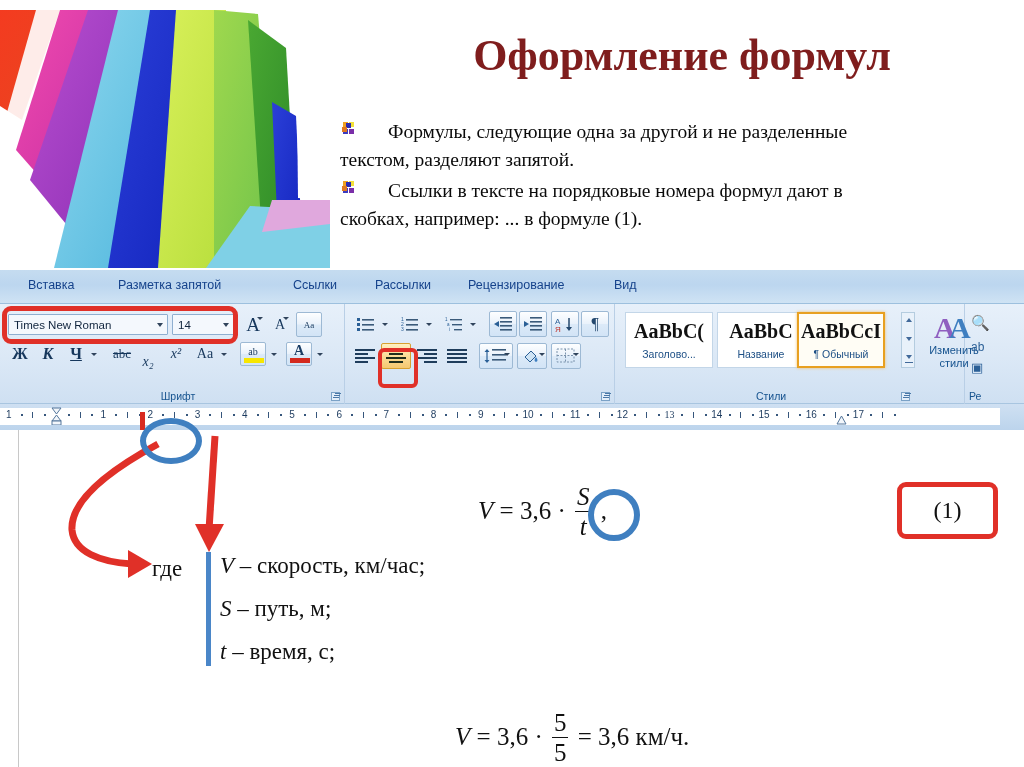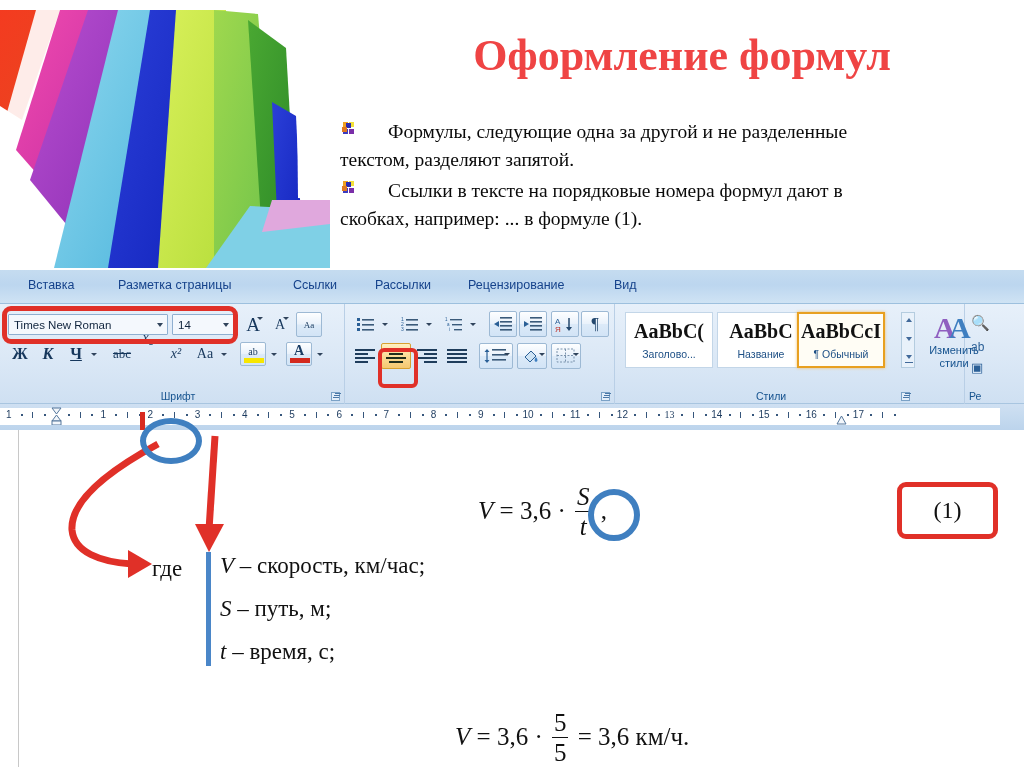--- a/index.html
+++ b/index.html
@@ -23,21 +23,21 @@
     overflow: hidden; background: #ffffff;
   }
 
   
   #slide-title {
     position: absolute; left: 340px; top: 30px; width: 684px;
     text-align: center;
     font-family: "Liberation Serif", serif;
     font-size: 44px;
     font-weight: bold;
-    color: #ef4444;
+    color: #7f1d1d;
     letter-spacing: 0px;
   }
 
   #bullets {
     position: absolute; left: 340px; top: 118px; width: 690px;
     font-family: "Liberation Serif", serif;
     font-size: 19.5px;
     color: #0a0a0a;
     line-height: 1.45;
   }
@@ -319,21 +319,21 @@
       <span class="bullet-text">Ссылки в тексте на порядковые номера формул дают в</span>
       <span class="bullet-text cont">скобках, например: ... в формуле (1).</span>
     </div>
   </div>
 </div>
 
 <div id="word">
 
   <div id="tabbar">
     <div class="tab" style="left:28px">Вставка</div>
-    <div class="tab" style="left:118px">Разметка страницы</div>
+    <div class="tab" style="left:118px">Разметка запятой</div>
     <div class="tab" style="left:293px">Ссылки</div>
     <div class="tab" style="left:375px">Рассылки</div>
     <div class="tab" style="left:468px">Рецензирование</div>
     <div class="tab" style="left:614px">Вид</div>
   </div>
 
   <div id="ribbon">
 
     <div class="group" style="left:0; width:345px;">
       <div class="combo" style="left:8px; top:10px; width:160px;">
@@ -369,21 +369,21 @@
         </div>
       <div class="rbtn flat" style="left:64px; top:38px; width:24px; height:24px; font-weight:bold; font-size:16px; text-decoration:underline;">
           <span>Ч</span>
         </div>
       <div class="rbtn flat" style="left:88px; top:44px; width:12px; height:12px;">
           <i class="caret-down sm"></i>
         </div>
       <div class="rbtn flat" style="left:108px;top:38px; width:28px; height:24px; font-size:13px; text-decoration:line-through;">
           <span>abc</span>
         </div>
-      <div class="rbtn flat" style="left:136px;top:22px; width:24px; height:24px; font-size:14px; font-style:italic;">
+      <div class="rbtn flat" style="left:136px;top:46px; width:24px; height:24px; font-size:14px; font-style:italic;">
           <span>x₂</span>
         </div>
       <div class="rbtn flat" style="left:164px;top:38px; width:24px; height:24px; font-size:14px; font-style:italic;">
           <span>x²</span>
         </div>
       <div class="rbtn flat" style="left:192px;top:38px; width:26px; height:24px; font-size:14px;">
           <span>Aa</span>
         </div>
       <div class="rbtn flat" style="left:218px;top:44px; width:12px; height:12px;">
           <i class="caret-down sm"></i>

